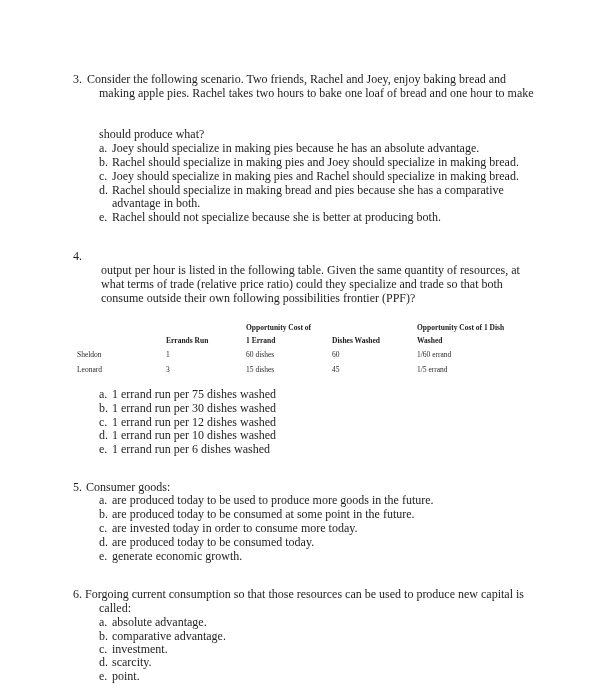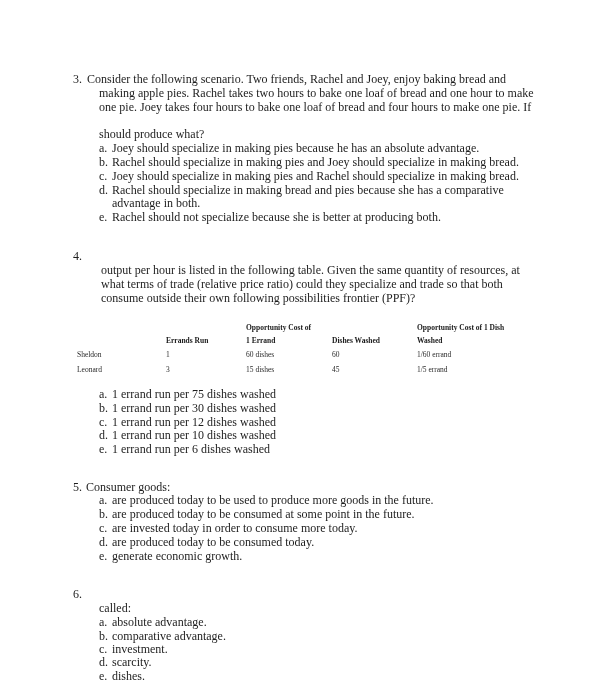--- a/index.html
+++ b/index.html
@@ -13,21 +13,20 @@
   .tb { font-weight:bold; color:#1a1a1a; }
   .q { position:absolute; left:0; top:0; width:615px; height:700px; pointer-events:none; }
 </style>
 </head>
 <body>
 
 <div class="q">
   <span class="l" style="left:73px;top:72px">3.</span>
   <span class="l" style="left:87px;top:72px">Consider the following scenario. Two friends, Rachel and Joey, enjoy baking bread and</span>
   <span class="l" style="left:99px;top:86px">making apple pies. Rachel takes two hours to bake one loaf of bread and one hour to make</span>
-  <span class="l" style="left:99px;top:100px">one pie. Joey takes four hours to bake one loaf of bread and four hours to make one pie. If</span>
   <span class="l" style="left:99px;top:127px">should produce what?</span>
 
   <div>
     <span class="l" style="left:99px;top:141px">a.</span>
     <span class="l" style="left:112px;top:141px">Joey should specialize in making pies because he has an absolute advantage.</span>
   </div>
   <div>
     <span class="l" style="left:99px;top:155px">b.</span>
     <span class="l" style="left:112px;top:155px">Rachel should specialize in making pies and Joey should specialize in making bread.</span>
   </div>
@@ -122,35 +121,36 @@
     <span class="l" style="left:112px;top:534.5px">are produced today to be consumed today.</span>
   </div>
   <div>
     <span class="l" style="left:99px;top:548.5px">e.</span>
     <span class="l" style="left:112px;top:548.5px">generate economic growth.</span>
   </div>
 </div>
 
 <div class="q">
   <span class="l" style="left:73px;top:587px">6.</span>
+  <span class="l" style="left:85px;top:587px">Forgoing current consumption so that those resources can be used to produce new capital is</span>
   <span class="l" style="left:99px;top:601px">called:</span>
 
   <div>
     <span class="l" style="left:99px;top:615px">a.</span>
     <span class="l" style="left:112px;top:615px">absolute advantage.</span>
   </div>
   <div>
     <span class="l" style="left:99px;top:628.5px">b.</span>
     <span class="l" style="left:112px;top:628.5px">comparative advantage.</span>
   </div>
   <div>
     <span class="l" style="left:99px;top:641.5px">c.</span>
     <span class="l" style="left:112px;top:641.5px">investment.</span>
   </div>
   <div>
     <span class="l" style="left:99px;top:655px">d.</span>
     <span class="l" style="left:112px;top:655px">scarcity.</span>
   </div>
   <div>
     <span class="l" style="left:99px;top:669px">e.</span>
-    <span class="l" style="left:112px;top:669px">dishes.</span>
+    <span class="l" style="left:112px;top:669px">point.</span>
   </div>
 </div>
 
 </body></html>

